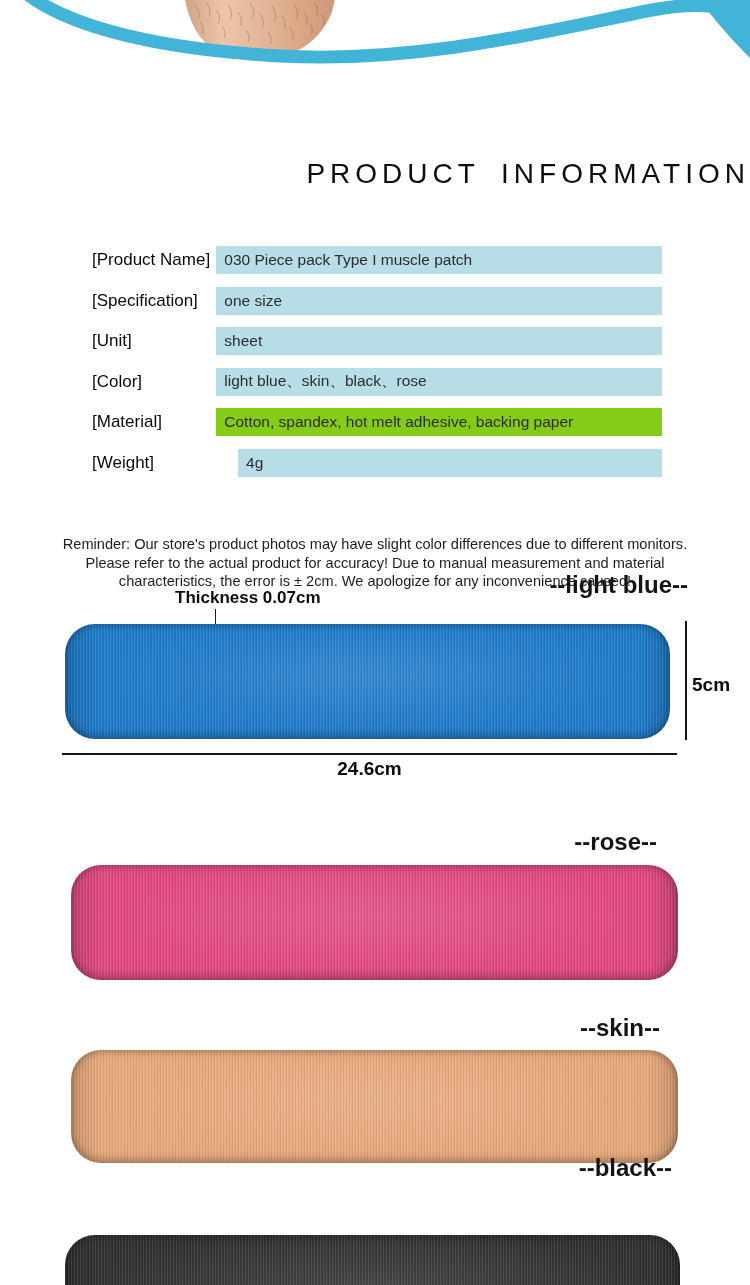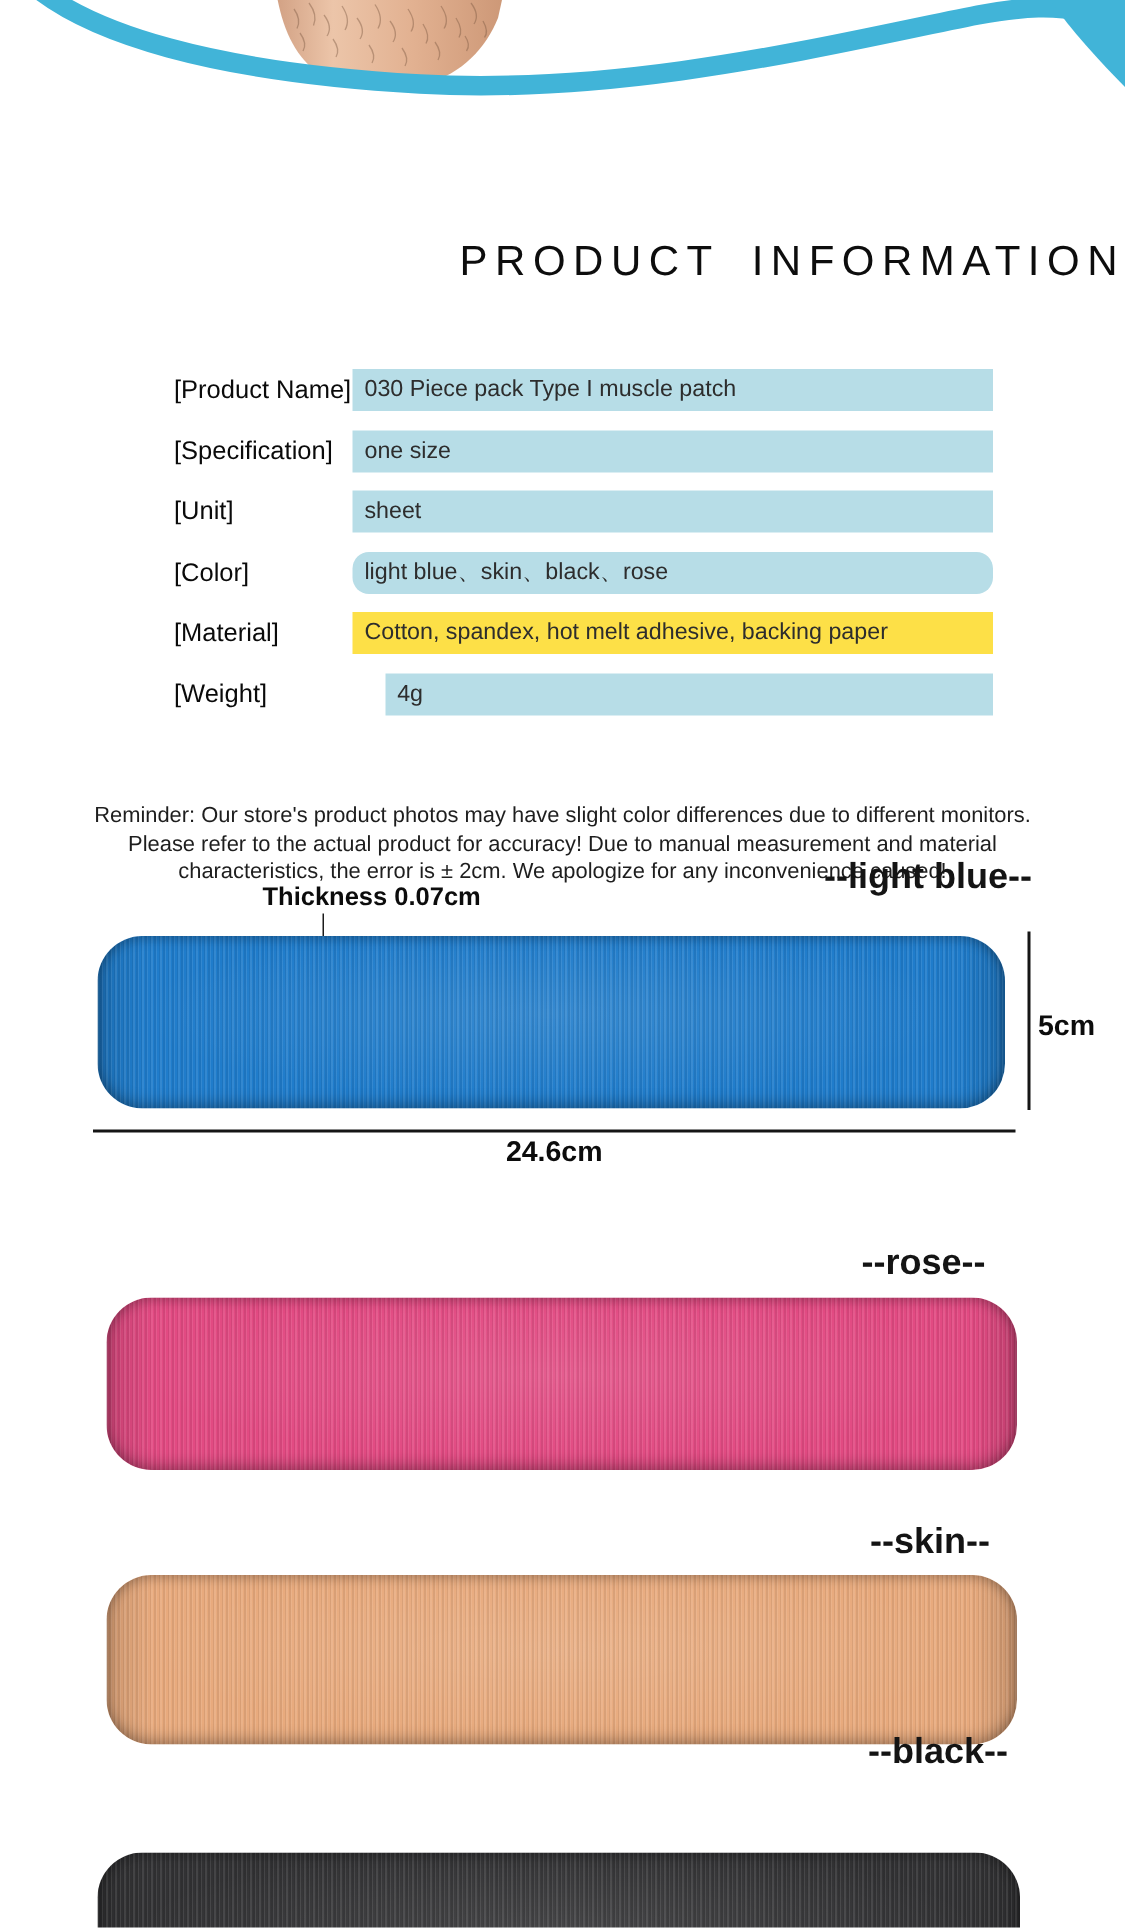--- a/index.html
+++ b/index.html
@@ -16,21 +16,21 @@
   
   .page-title {
     left:0; top:158px; width:750px; text-align:right;
     font-size:28px; font-weight:500; letter-spacing:5px; word-spacing:9px;
     color:#0d0d0d; white-space:nowrap;
   }
 
   
   .spec-table { left:92px; top:246px; width:570px; }
   .spec-row { display:flex; align-items:center; height:28px; margin-bottom:12.6px; }
-  .spec-label { width:134px; font-size:17px; color:#0a0a0a; white-space:nowrap;margin-left:24px; }
+  .spec-label { width:134px; font-size:17px; color:#0a0a0a; white-space:nowrap; }
   .spec-value {
     width:480px; height:28px; box-sizing:border-box; padding-left:8px;
     display:flex; align-items:center;
     background:#b7dde7; font-size:15.5px; color:#2d2d2d; white-space:nowrap;
   }
 
   
   .reminder {
     left:52px; top:487px; width:646px; text-align:center;
     font-size:14.6px; line-height:18.6px; color:#1e1e1e;margin-top:48px;
@@ -121,25 +121,25 @@
   <div class="spec-row">
     <div class="spec-label">[Specification]</div>
     <div class="spec-value" style="background-color: rgb(183, 221, 231);">one size</div>
   </div>
   <div class="spec-row">
     <div class="spec-label">[Unit]</div>
     <div class="spec-value" style="background-color: rgb(183, 221, 231);">sheet</div>
   </div>
   <div class="spec-row">
     <div class="spec-label">[Color]</div>
-    <div class="spec-value" style="background-color: rgb(183, 221, 231); border-radius: 11px;">light blue、skin、black、rose</div>
+    <div class="spec-value" style="background-color: rgb(183, 221, 231);">light blue、skin、black、rose</div>
   </div>
   <div class="spec-row">
     <div class="spec-label">[Material]</div>
-    <div class="spec-value" style="background-color: #fde047;">Cotton, spandex, hot melt adhesive, backing paper</div>
+    <div class="spec-value" style="background-color: #84cc16;">Cotton, spandex, hot melt adhesive, backing paper</div>
   </div>
   <div class="spec-row">
     <div class="spec-label">[Weight]</div>
     <div class="spec-value" style="background-color: rgb(183, 221, 231); margin-left: 28px;">4g</div>
   </div>
 </div>
 
 <div class="abs reminder">Reminder: Our store's product photos may have slight color differences due to different monitors. Please refer to the actual product for accuracy! Due to manual measurement and material characteristics, the error is ± 2cm. We apologize for any inconvenience caused!</div>
 
 <div class="abs variant-heading heading-lightblue">--light blue--</div>

